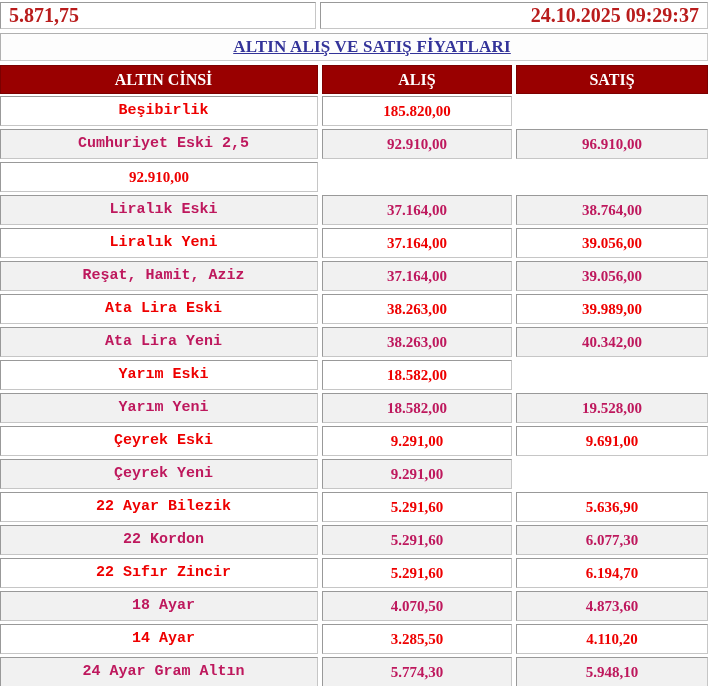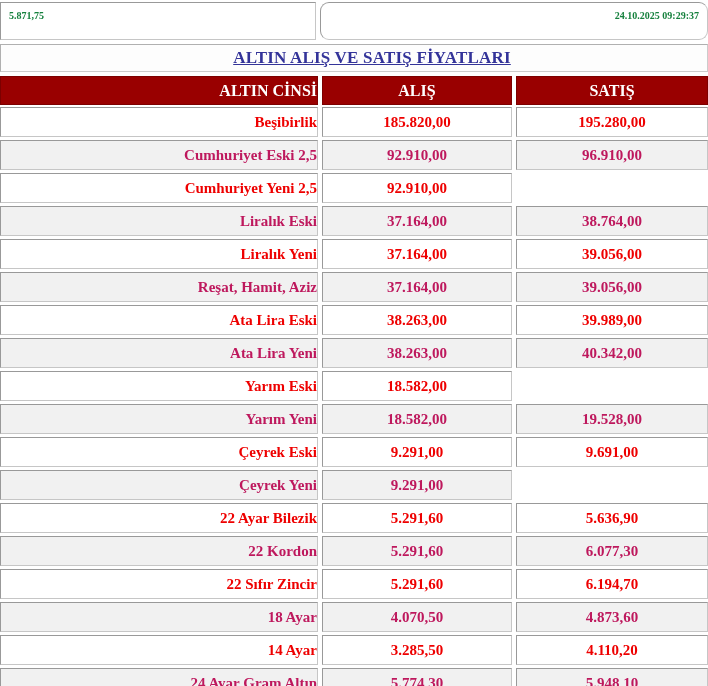--- a/index.html
+++ b/index.html
@@ -10,23 +10,23 @@
   
   .cell {
     border:1px solid;
     border-color:#999999 #c6c6c6 #c6c6c6 #999999;
     background:#ffffff;
     overflow:hidden; white-space:nowrap;
   }
 
   
   .topbar { display:grid; grid-template-columns:316px 388px; column-gap:4px; margin-bottom:4px; }
-  .topbar .cell { height:38px; line-height:25px; font-size:10px; color:#15803d; }
+  .topbar .cell { height:27px; line-height:25px; font-size:20px; color:#b91c1c; }
   .topbar .left  { padding-left:8px; text-align:left; }
-  .topbar .right { padding-right:8px; text-align:right;border-radius:9px; }
+  .topbar .right { padding-right:8px; text-align:right; }
 
   
   .titlebar {
     height:28px; line-height:26px; text-align:center; margin-bottom:4px;
     border:1px solid; border-color:#b0b0b0 #cccccc #cccccc #b0b0b0;
     background:#fdfdfd;
     padding-left:36px;
   }
   .titlebar a {
     font-size:17px; color:#333399; text-decoration:underline; cursor:pointer;
@@ -35,27 +35,27 @@
 
   
   .grid3 { display:grid; grid-template-columns:318px 190px 192px; column-gap:4px; }
 
   
   .thead { margin-bottom:2px; }
   .thead .cell {
     height:29px; line-height:27px; background:#990000; color:#ffffff;
     border-color:#7c0000 #7c0000 #7c0000 #7c0000; font-size:16px;
   }
-  .thead .name { padding-left:9px; text-align:right; }
+  .thead .name { padding-left:9px; text-align:center; }
   .thead .num  { text-align:center; }
 
   
   .row { margin-bottom:3px; }
   .row .cell { height:30px; line-height:28px; font-size:15px; }
-  .row .name { padding-left:9px; text-align:right; }
+  .row .name { padding-left:9px; text-align:center;font-family:Liberation Mono, monospace; }
   .row .num  { text-align:center; }
   .row.red  .cell { background:#ffffff; color:#ee0000; }
   .row.blue .cell { background:#f1f1f1; color:#be185d; }
 </style>
 </head>
 <body>
 
 <div class="page">
 
   <div class="topbar">
@@ -70,31 +70,29 @@
   <div class="grid3 thead">
     <div class="cell name">ALTIN CİNSİ</div>
     <div class="cell num">ALIŞ</div>
     <div class="cell num">SATIŞ</div>
   </div>
 
   <div id="rows">
     <div class="grid3 row red">
       <div class="cell name">Beşibirlik</div>
       <div class="cell num">185.820,00</div>
-      <div class="cell num">195.280,00</div>
     </div>
 
     <div class="grid3 row blue">
       <div class="cell name">Cumhuriyet Eski 2,5</div>
       <div class="cell num">92.910,00</div>
       <div class="cell num">96.910,00</div>
     </div>
 
     <div class="grid3 row red">
-      <div class="cell name">Cumhuriyet Yeni 2,5</div>
       <div class="cell num">92.910,00</div>
     </div>
 
     <div class="grid3 row blue">
       <div class="cell name">Liralık Eski</div>
       <div class="cell num">37.164,00</div>
       <div class="cell num">38.764,00</div>
     </div>
 
     <div class="grid3 row red">

